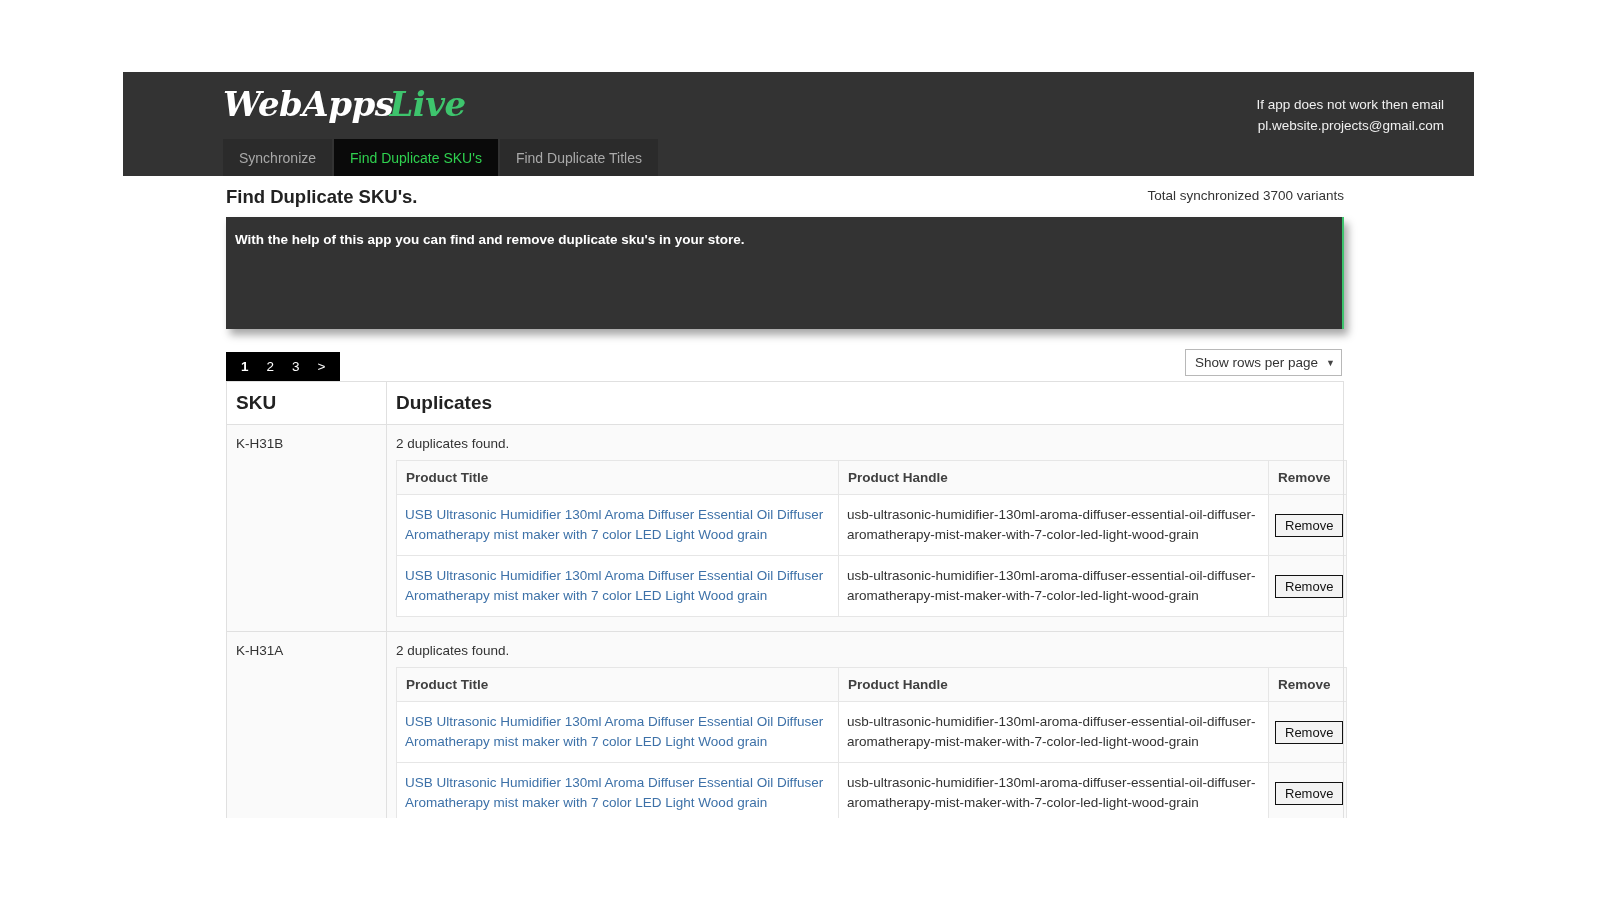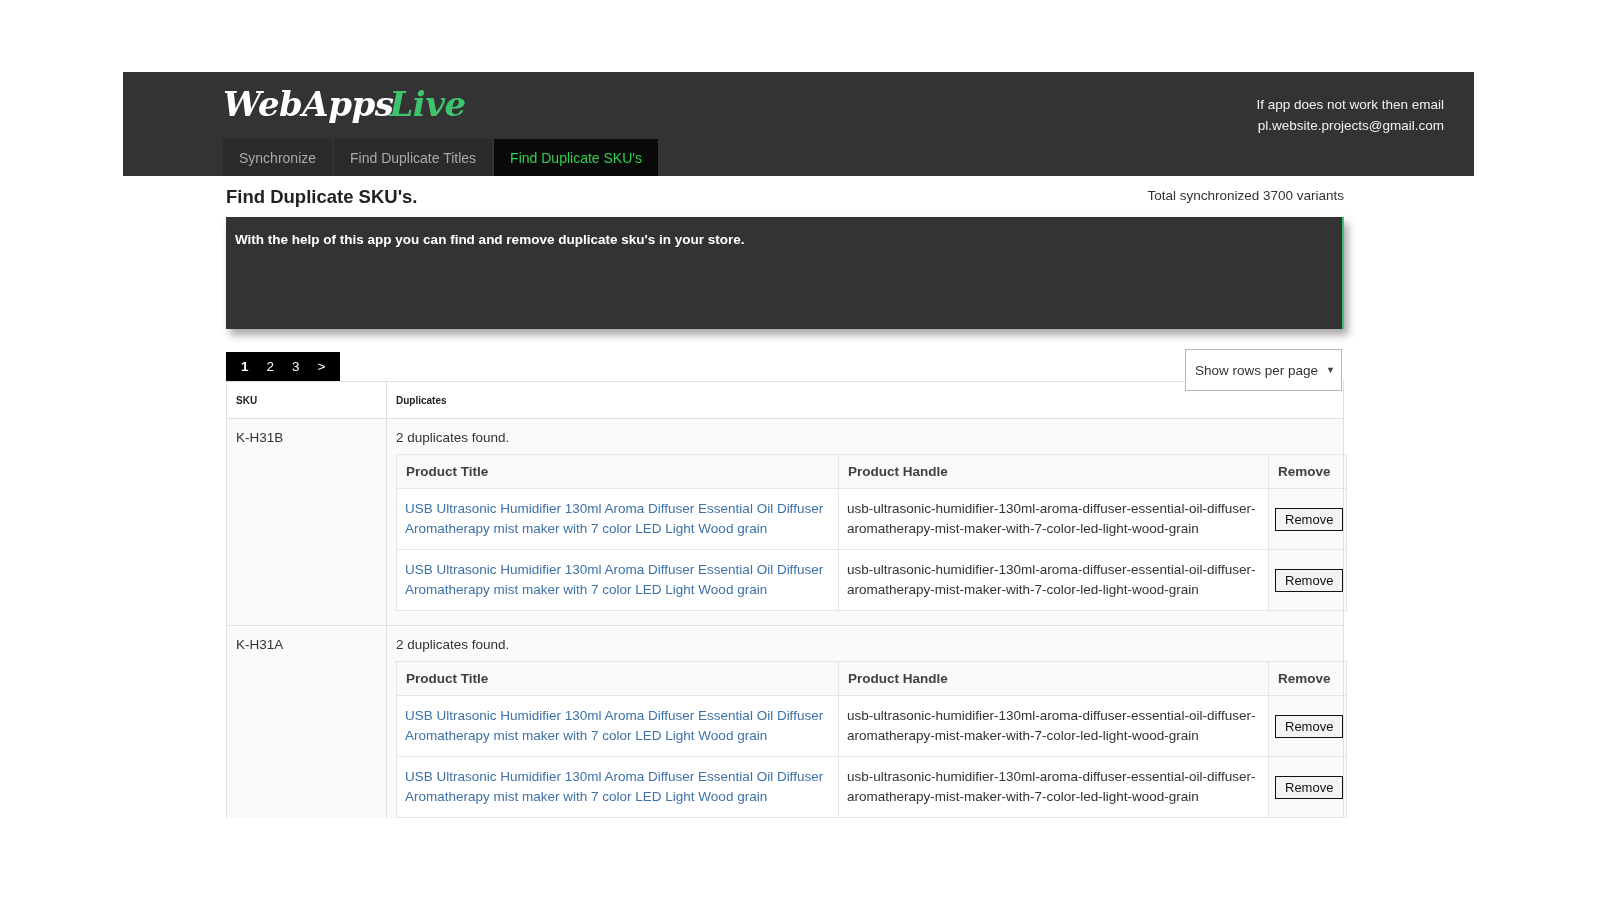--- a/index.html
+++ b/index.html
@@ -135,21 +135,21 @@
     padding: 0 9px;
     line-height: 29px;
     cursor: pointer;
   }
   .pager a.active { font-weight: bold; }
 
   .rows-select {
     position: absolute;
     right: 2px; top: -3px;
     width: 157px;
-    height: 42px;
+    height: 27px;
     border: 1px solid #b8b8b8;
     background: #ffffff;
     display: flex;
     align-items: center;
     padding: 0 6px 0 9px;
     font-size: 13.5px;
     color: #333;
     cursor: pointer;
   }
   .rows-select .lbl { flex: 1; white-space: nowrap; }
@@ -161,21 +161,21 @@
 
   
   table.outer {
     width: 1118px;
     border-collapse: collapse;
     margin-top: 0;
     table-layout: fixed;
   }
   table.outer > thead > tr > th {
     text-align: left;
-    font-size: 10px;
+    font-size: 19px;
     font-weight: bold;
     color: #222;
     padding: 10px 10px 10px 9px;
     border: 1px solid #e0e0e0;
     background: #ffffff;
     vertical-align: middle;
     height: 37px;
   }
   table.outer > tbody > tr > td {
     border: 1px solid #e0e0e0;
@@ -271,22 +271,22 @@
       <span class="b-web">WebApps</span><span class="b-live">Live</span>
     </div>
 
     <div class="support">
       <div>If app does not work then email</div>
       <div>pl.website.projects@gmail.com</div>
     </div>
 
     <div class="tabs">
       <button class="tab">Synchronize</button>
+      <button class="tab active">Find Duplicate SKU's</button>
       <button class="tab">Find Duplicate Titles</button>
-      <button class="tab active">Find Duplicate SKU's</button>
     </div>
   </div>
 
   <div class="content">
 
     <div class="title-row">
       <h1 class="page-title">Find Duplicate SKU's.</h1>
       <div class="total-sync">Total synchronized 3700 variants</div>
     </div>
 

